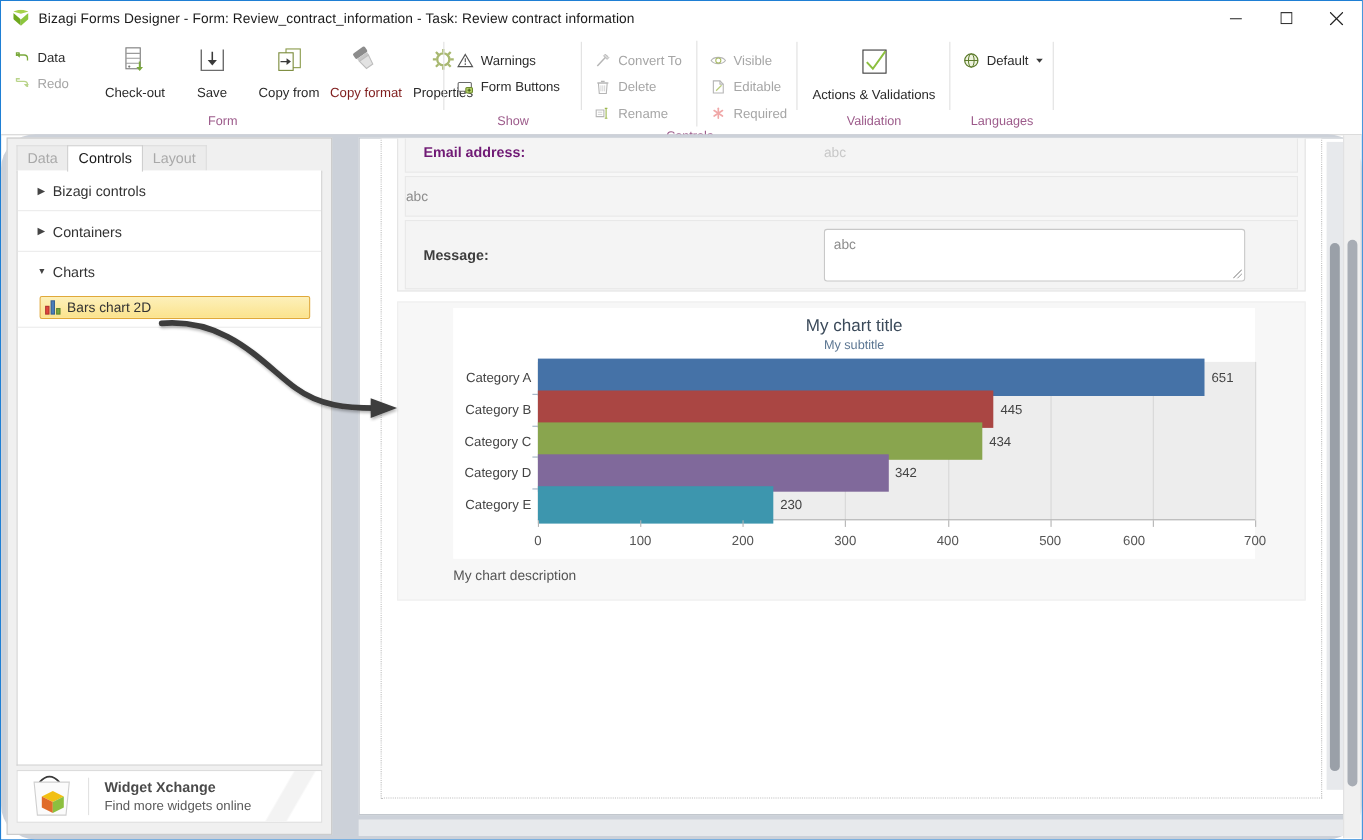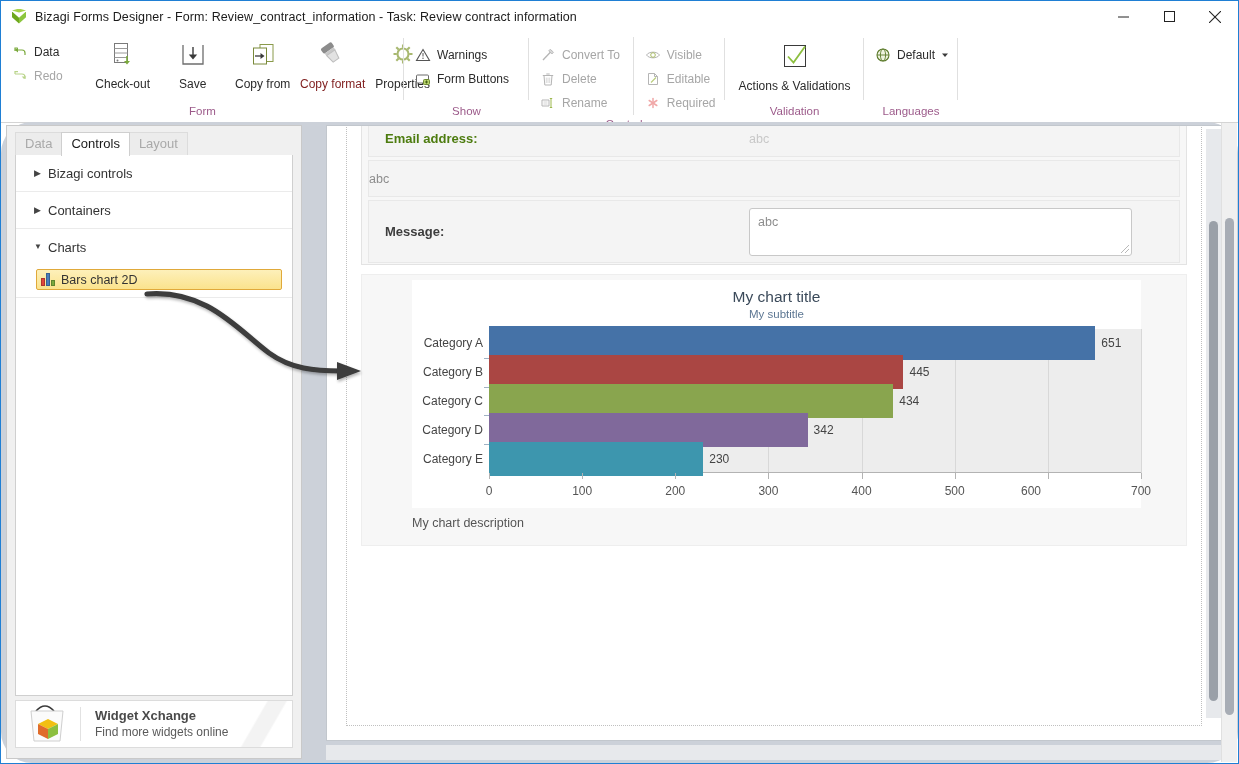--- a/index.html
+++ b/index.html
@@ -130,21 +130,21 @@
     border:1px dotted #c0c0c0;box-sizing:border-box;background:#ffffff;}
   .formpanel{
     position:absolute;left:14px;top:0px;right:14px;height:152px;
     background:#f7f7f7;border:1px solid #e3e3e3;box-sizing:border-box;padding:6px;
   }
   .formrow{
     position:relative;height:37px;border:1px solid #e8e8e8;background:#f4f4f4;
     box-sizing:border-box;margin-bottom:3px;display:flex;align-items:center;
   }
   .formrow .lab{font-size:13px;font-weight:bold;color:#3d3d3d;padding-left:16px;width:380px;box-sizing:border-box;}
-  .formrow.faded .lab{color:#4d7c0f;}
+  .formrow.faded .lab{color:#701a75;}
   .formrow .val{font-size:12.5px;color:#8d8d8d;}
   .formrow.faded .val{color:#c8c8c8;}
   .formrow.tall{height:63px;align-items:center;}
   .ta{
     width:383px;height:48px;background:#fff;border:1px solid #c8c8c8;border-radius:3px;
     box-sizing:border-box;font-size:12.5px;color:#8d8d8d;padding:6px 8px;position:relative;
   }
   .ta:after{
     content:"";position:absolute;right:2px;bottom:2px;width:8px;height:8px;
     background:linear-gradient(135deg,transparent 45%,#b9b9b9 46%,#b9b9b9 54%,transparent 55%),

